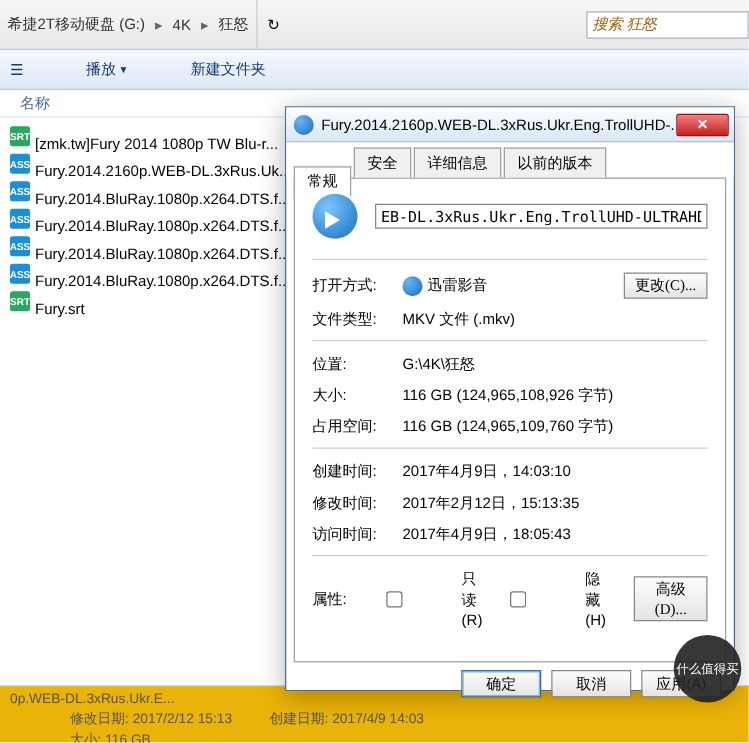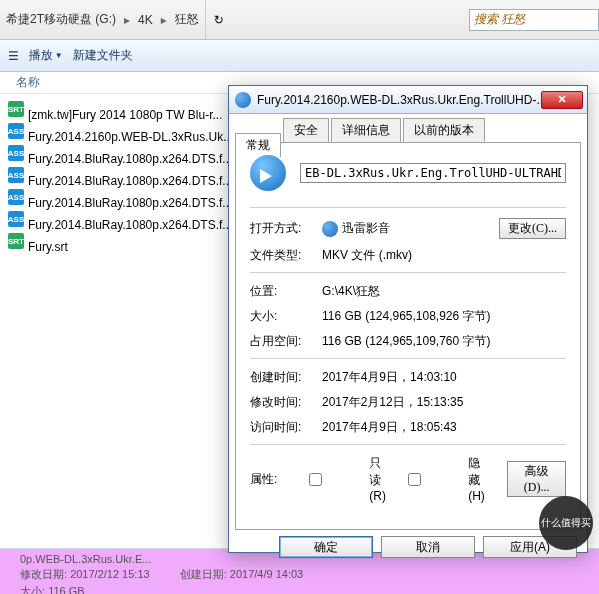--- a/index.html
+++ b/index.html
@@ -7,36 +7,36 @@
 
 
 .explorer { position: absolute; inset: 0; background: #fff; }
 .addr-bar { height: 40px; background: linear-gradient(#f7f7f7,#e8e8e8); border-bottom: 1px solid #b8c7d8; display: flex; align-items: center; }
 .addr-seg { padding: 0 6px; color: #333; display: flex; align-items: center; cursor: default; }
 .addr-sep { color: #666; padding: 0 2px; }
 .addr-refresh { padding: 0 8px; border-left: 1px solid #ccc; height: 100%; display:flex; align-items:center; }
 .search-box { margin-left: auto; width: 130px; height: 22px; border: 1px solid #a0b0c0; background: #fff; display: flex; align-items: center; padding: 0 4px; color: #a16207; font-style: italic; }
 
 .toolbar { height: 32px; background: linear-gradient(#f4f9fe,#dce9f7); border-bottom: 1px solid #b8c7d8; display: flex; align-items: center; padding: 0 8px; gap: 10px; color: #1a3a6e; }
-.tb-item { display:flex; align-items:center; gap:2px; cursor: default; }
+.tb-item { display:flex; align-items:center; gap:2px; cursor: default; margin-left: 40px; }
 .tb-drop { font-size: 8px; }
 
 .col-head { height: 22px; border-bottom: 1px solid #e0e6ee; display: flex; align-items: center; padding-left: 8px; color: #4a6a9a; }
 .col-head span { padding: 0 8px; text-align: right; }
 
 .file-list { padding: 4px 0; }
 .file-row { display: flex; align-items: center; height: 22px; padding-left: 8px; cursor: default; }
 .file-ico { width: 16px; height: 16px; margin-right: 4px; display:flex; align-items:center; justify-content:center; border-radius:2px; font-size:8px; color:#fff; font-weight:bold; }
 .ico-srt { background: #2aa860; }
 .ico-ass { background: #1a8fd8; }
 .file-name { color: #000; white-space: nowrap; overflow: hidden; margin-top: 12px; }
 
-.status-bar { position: absolute; bottom: 0; left: 0; right: 0; height: 46px; background: #f0abfc; border-top: 1px solid #d0dae6; padding: 4px 20px; font-size: 11px; color: #555; }
+.status-bar { position: absolute; bottom: 0; left: 0; right: 0; height: 46px; background: #eab308; border-top: 1px solid #d0dae6; padding: 4px 8px; font-size: 11px; color: #555; }
 .status-bar .sel { white-space: nowrap; overflow: hidden; text-overflow: ellipsis; }
-.status-bar .meta { display: flex; gap: 30px; margin-top: 2px; }
+.status-bar .meta { display: flex; gap: 30px; margin-top: 2px; margin-left: 48px; }
 
 
 .props { position: absolute; left: 228px; top: 85px; width: 360px; height: 468px; border: 1px solid #4a6a9a; background: #fff; box-shadow: 0 4px 20px rgba(0,0,0,0.3); }
 .props-title { height: 28px; background: linear-gradient(#fdfeff,#d8e6f5); display: flex; align-items: center; border-bottom: 1px solid #a0b0c0; }
 .props-ico { width: 16px; height: 16px; margin: 0 6px; background: radial-gradient(circle at 30% 30%, #6ab5f0, #1a6bc0); border-radius: 50%; }
 .props-title-text { flex: 1; color: #000; white-space: nowrap; overflow: hidden; }
 .props-close { width: 42px; height: 18px; margin-right: 4px; background: linear-gradient(#f08080,#c82020); border: 1px solid #a01010; border-radius: 2px; display:flex; align-items:center; justify-content:center; color:#fff; font-weight:bold; font-size:11px; cursor:pointer; }
 
 .tab-strip { display: flex; padding: 4px 6px 0; background: #fff; }
 .tab { padding: 3px 10px; border: 1px solid #a0a0a0; border-bottom: none; background: #f0f0f0; margin-right: 2px; font-size: 12px; cursor:pointer; }
@@ -54,24 +54,24 @@
 .prop-val { flex: 1; }
 .btn-sm { border: 1px solid #888; background: linear-gradient(#fdfdfd,#e4e4e4); padding: 1px 8px; font-size: 12px; cursor:pointer; font-family:"SimSun"; }
 .open-ico { width:16px; height:16px; background: radial-gradient(circle at 30% 30%, #6ab5f0, #1a6bc0); border-radius:50%; margin-right:4px; display:inline-block; vertical-align:middle; }
 hr.sep { border: none; border-top: 1px solid #d0d0d0; margin: 6px 0 10px; }
 
 .attr-row { display:flex; align-items:center; }
 .attr-row label { display:flex; align-items:center; margin-right:16px;gap:44px; }
 .attr-row input[type=checkbox] { margin-right:3px; }
 
 .dlg-btns { display:flex; justify-content:flex-end; gap:8px; padding: 0 10px 8px; }
-.dlg-btns button { width: 94px; height: 22px; border:1px solid #888; background: linear-gradient(#fdfdfd,#e4e4e4); font-size:12px; cursor:pointer; }
+.dlg-btns button { width: 64px; height: 22px; border:1px solid #888; background: linear-gradient(#fdfdfd,#e4e4e4); font-size:12px; cursor:pointer; }
 .dlg-btns button.primary { border:1px solid #3a6aa8; box-shadow: 0 0 0 1px #7ab5f0 inset; }
 
-.watermark { position:absolute; right:6px; bottom:44px; width:54px; height:54px; border-radius:50%; background:#222; color:#fff; display:flex; align-items:center; justify-content:center; font-size:10px; text-align:center; opacity:0.9; }
+.watermark { position:absolute; right:6px; bottom:32px; width:54px; height:54px; border-radius:50%; background:#222; color:#fff; display:flex; align-items:center; justify-content:center; font-size:10px; text-align:center; opacity:0.9; }
 </style>
 </head>
 <body>
 
 <div class="explorer">
   <div class="addr-bar">
     <span class="addr-seg">希捷2T移动硬盘 (G:)</span>
     <span class="addr-sep">▸</span>
     <span class="addr-seg">4K</span>
     <span class="addr-sep">▸</span>

